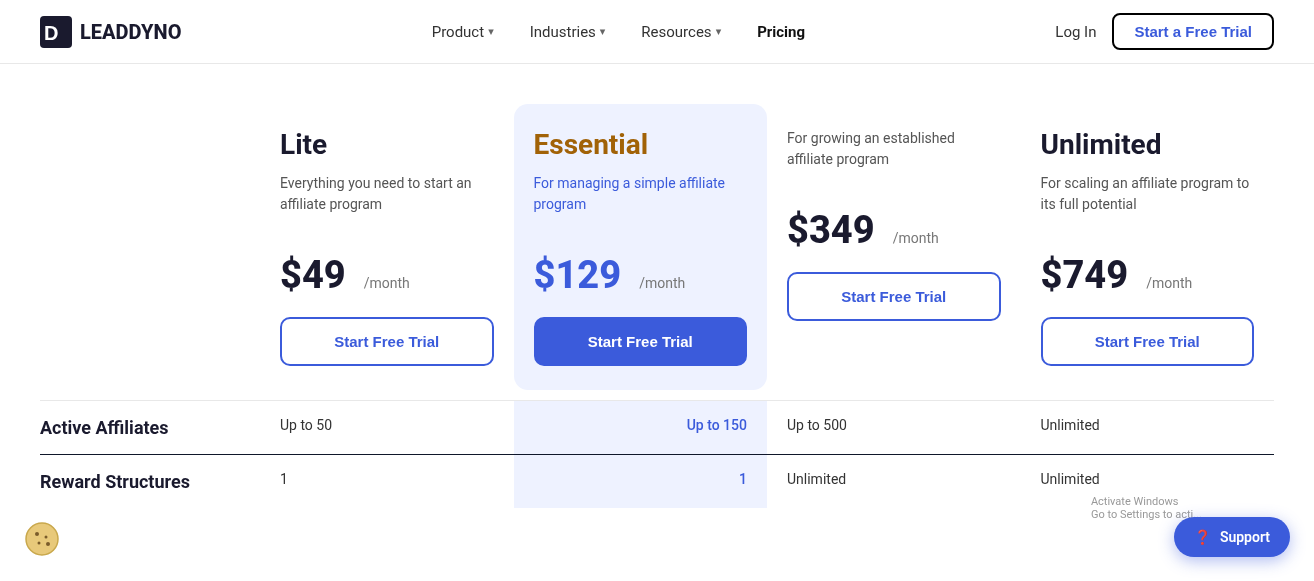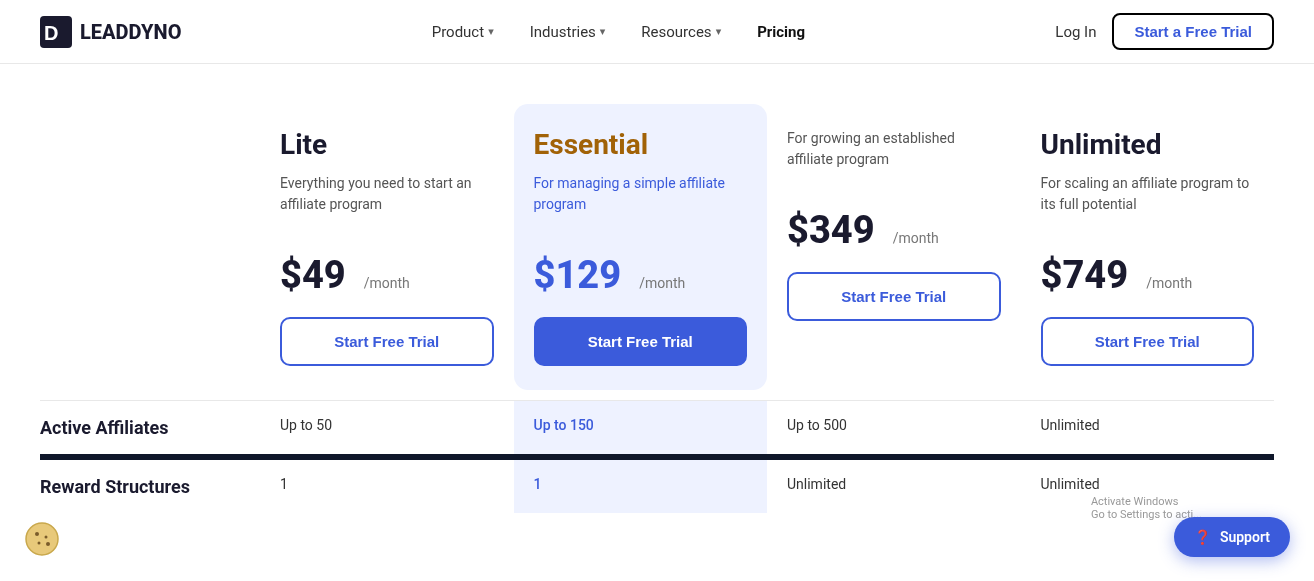--- a/index.html
+++ b/index.html
@@ -143,41 +143,42 @@
 
     
     .feature-section {
       border-top: 1px solid #e8e8e8;
       margin-top: 10px;
     }
 
     .feature-row {
       display: grid;
       grid-template-columns: 220px 1fr 1fr 1fr 1fr;
-      border-top: 6px solid #0f172a;
+      border-top: 1px solid #0f172a;
     }
     .feature-row:first-child { border-top: none; }
 
     .feature-label {
       padding: 16px 0;
       font-size: 18px;
       font-weight: 700;
       color: #1a1a2e;
     }
 
     .feature-val {
       padding: 16px 20px;
       font-size: 14px;
       color: #333;
       text-align: left;
     }
     .feature-val.essential-val {
       color: #3b5bdb;
       font-weight: 500;
       background: #eef2ff;
+      text-align: right;
     }
 
     
     .support-widget {
       position: fixed;
       bottom: 24px;
       right: 24px;
       background: #3b5bdb;
       color: #fff;
       border-radius: 30px;

